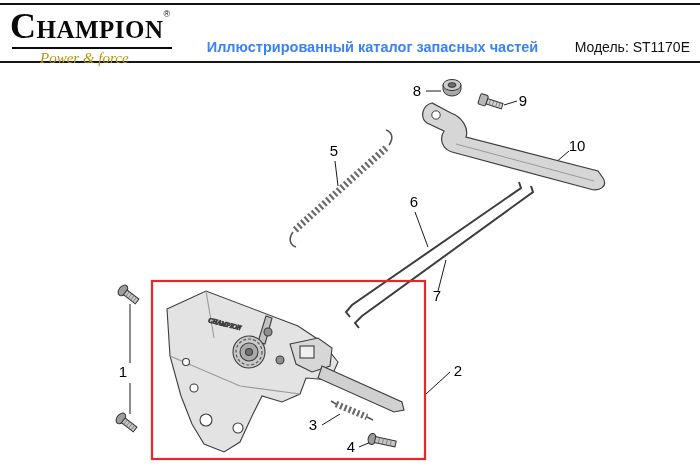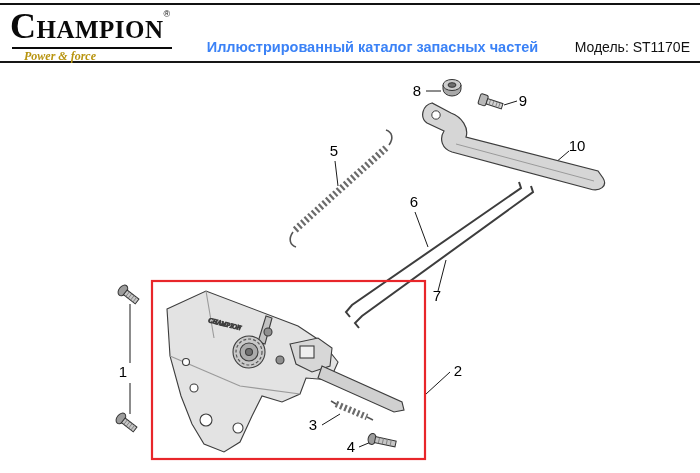--- a/index.html
+++ b/index.html
@@ -18,22 +18,22 @@
   .logo { position:absolute; top:7px; left:10px; width:170px; }
   .brand-row { display:flex; align-items:flex-start; }
   .brand {
     display:inline-block; font-family:"Liberation Serif", serif;
     font-weight:700; font-size:25px; letter-spacing:0.5px; color:#0a0a0a; line-height:1.1;
   }
   .brand::first-letter { font-size:36px; }
   .brand-mark { font-size:9px; color:#0a0a0a; margin-top:2px; }
   .logo-underline { width:160px; height:2.5px; background:#0a0a0a; margin:0 0 1px 2px; }
   .tagline {
-    font-family:"Liberation Serif", serif; font-style:italic; font-weight:700;
-    font-size:12px; color:#b8940f; margin-left:14px; line-height:1.1;
+    font-family:"Liberation Serif", serif; font-style:italic; font-weight:400;
+    font-size:15px; color:#b8940f; margin-left:30px; line-height:1.1;
   }
   .page-title {
     position:absolute; left:185px; right:140px; bottom:6px;
     text-align:center; font-size:14.5px; color:#3b82f6;font-weight:bold;
   }
   .model-label {
     position:absolute; right:10px; bottom:6px; font-size:14px; color:#101010;
   }
   .diagram-svg { position:absolute; top:0; left:0; z-index:1; }
   .diagram-svg text {

